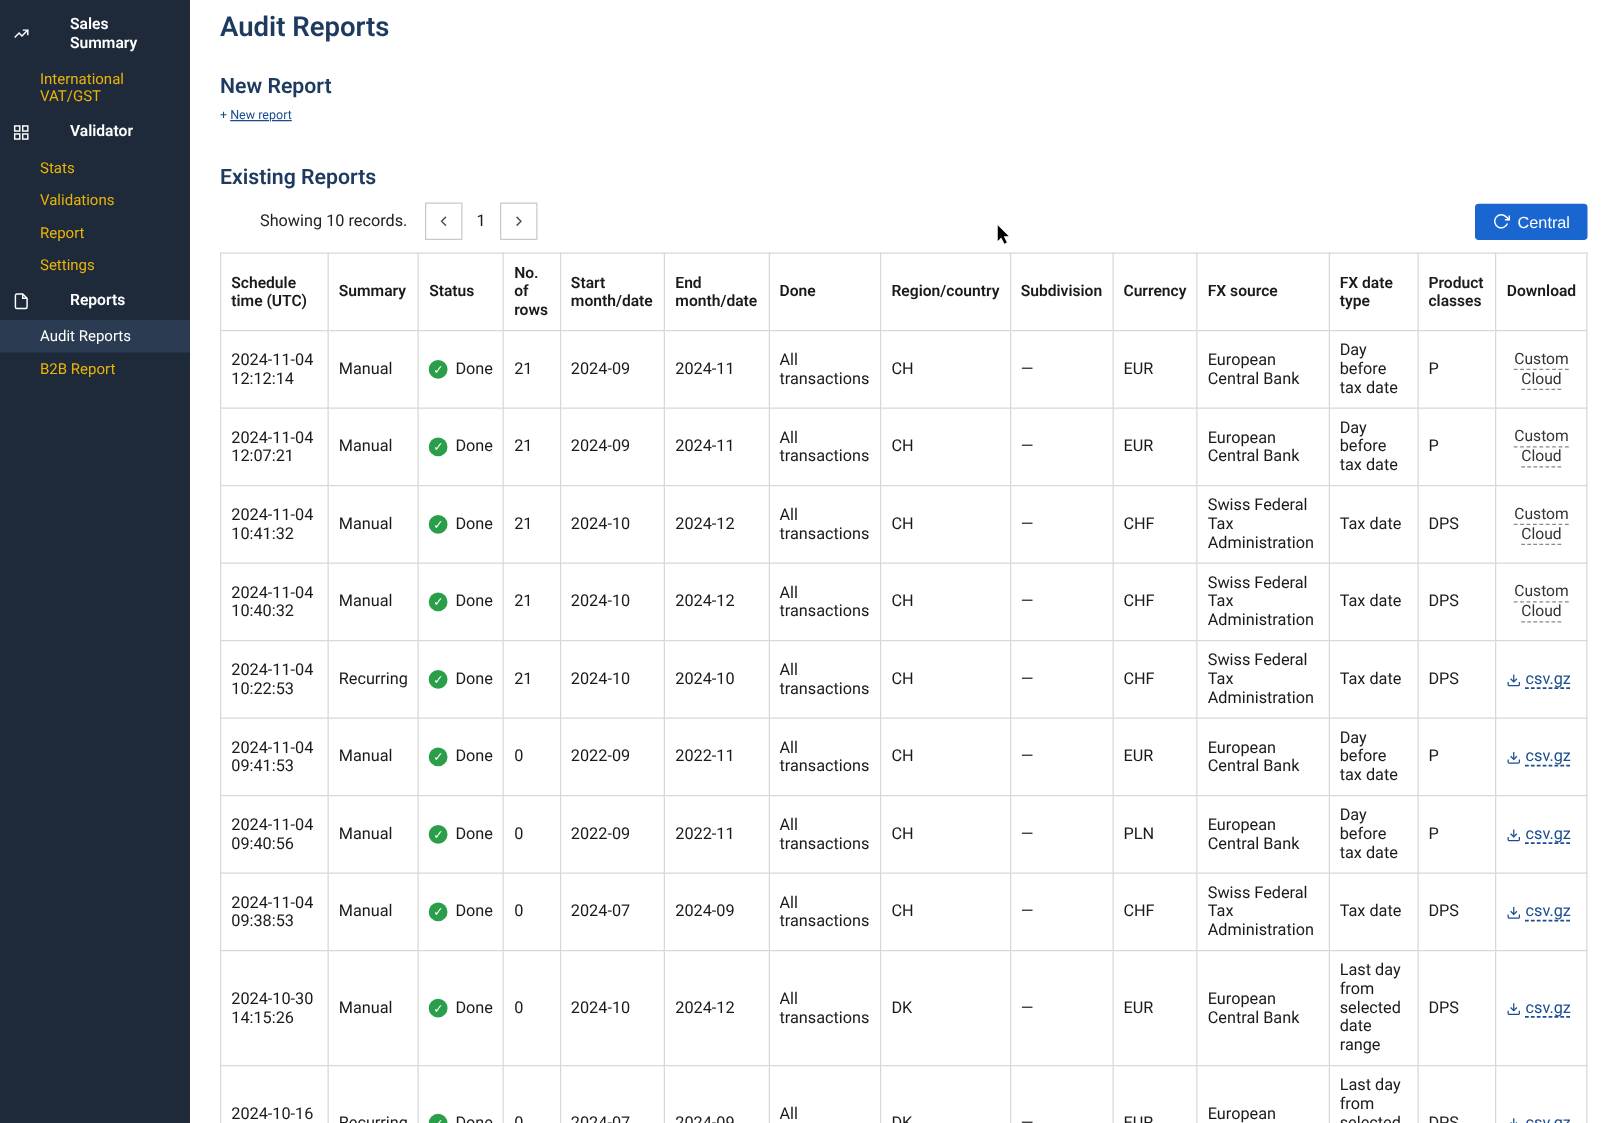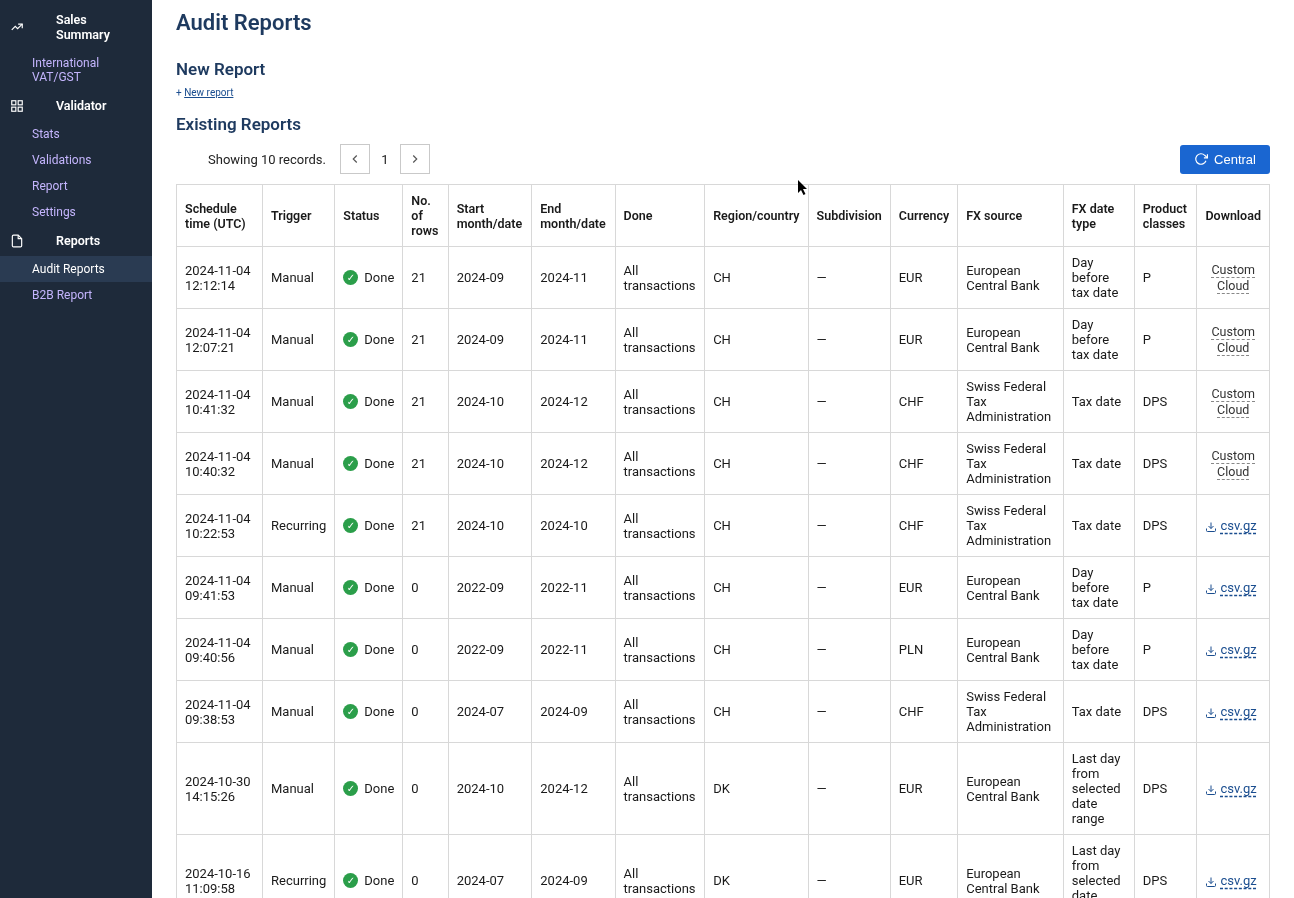--- a/index.html
+++ b/index.html
@@ -25,21 +25,21 @@
       padding: 8px 10px;
       font-size: 12.5px;
       font-weight: 600;
       color: #fff;
       gap: 24px;
     }
     .side-header svg, .side-header .ico { width: 14px; height: 14px; margin-right: 8px; flex-shrink:0; }
     .side-sub {
       padding: 6px 10px 6px 32px;
       font-size: 12px;
-      color: #c4b5fd;
+      color: #eab308;
       cursor: pointer;
     }
     .side-sub.active {
       background: #2a3b52;
       color: #fff;
     }
     .main {
       flex: 1;
       padding: 6px 24px 24px 24px;
       overflow-x: auto;
@@ -186,21 +186,21 @@
 </nav>
 
 <main class="main">
   <h1 class="page-title">Audit Reports</h1>
 
   <h2 class="section-title">New Report</h2>
   <div class="new-report-link">
     <span>+ </span><a href="#">New report</a>
   </div>
 
-  <h2 class="section-title" style="margin-top:16px">Existing Reports</h2>
+  <h2 class="section-title" style="margin-top:34px">Existing Reports</h2>
 
   <div class="toolbar">
     <div class="toolbar-left">
       <span class="records-label">Showing 10 records.</span>
       <div class="pager">
         <button class="pager-btn">
           <svg viewBox="0 0 24 24" width="14" height="14" fill="none" stroke="currentColor" stroke-width="2">
               <polyline points="15 18 9 12 15 6"></polyline>
             </svg>
         </button>
@@ -218,21 +218,21 @@
           <path d="M20.49 15a9 9 0 1 1-2.12-9.36L23 10"></path>
         </svg>
       <span>Central</span>
     </button>
   </div>
 
   <table class="reports">
     <thead>
       <tr>
         <th>Schedule time (UTC)</th>
-        <th>Trigger</th>
+        <th>Summary</th>
         <th>Status</th>
         <th>No. of rows</th>
         <th>Start month/date</th>
         <th>End month/date</th>
         <th>Done</th>
         <th>Region/country</th>
         <th>Subdivision</th>
         <th>Currency</th>
         <th>FX source</th>
         <th>FX date type</th>

